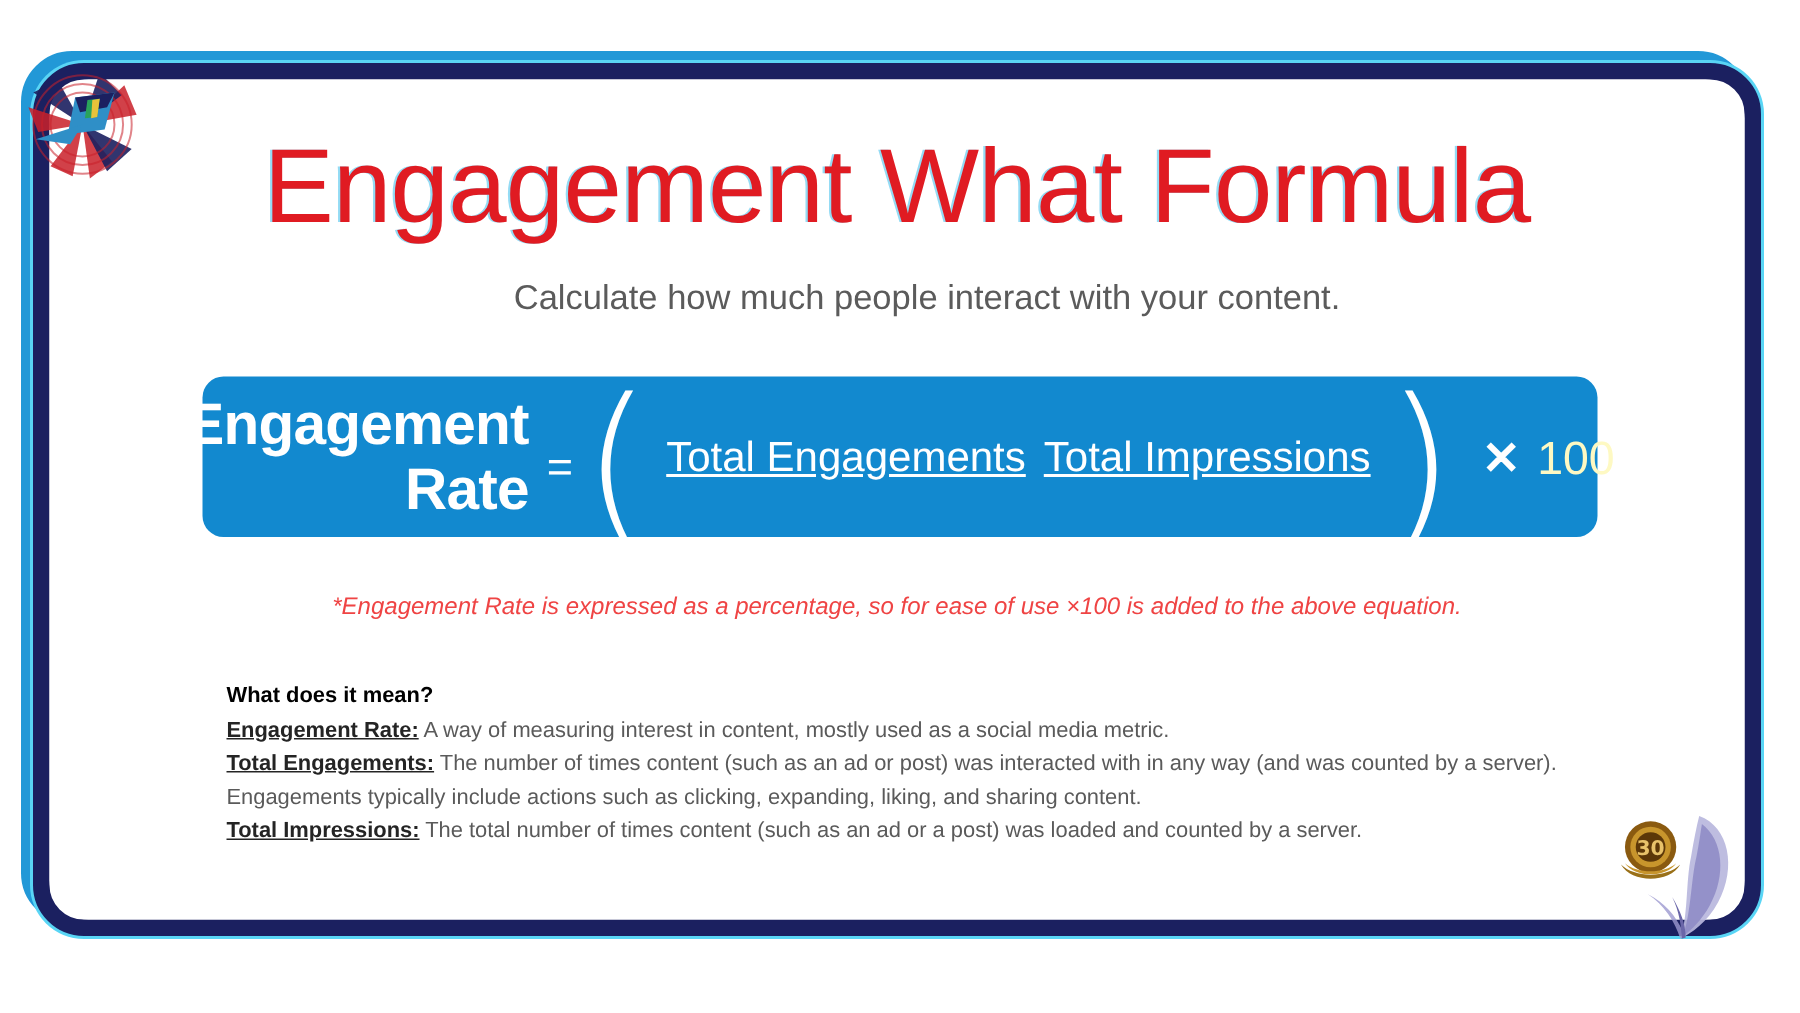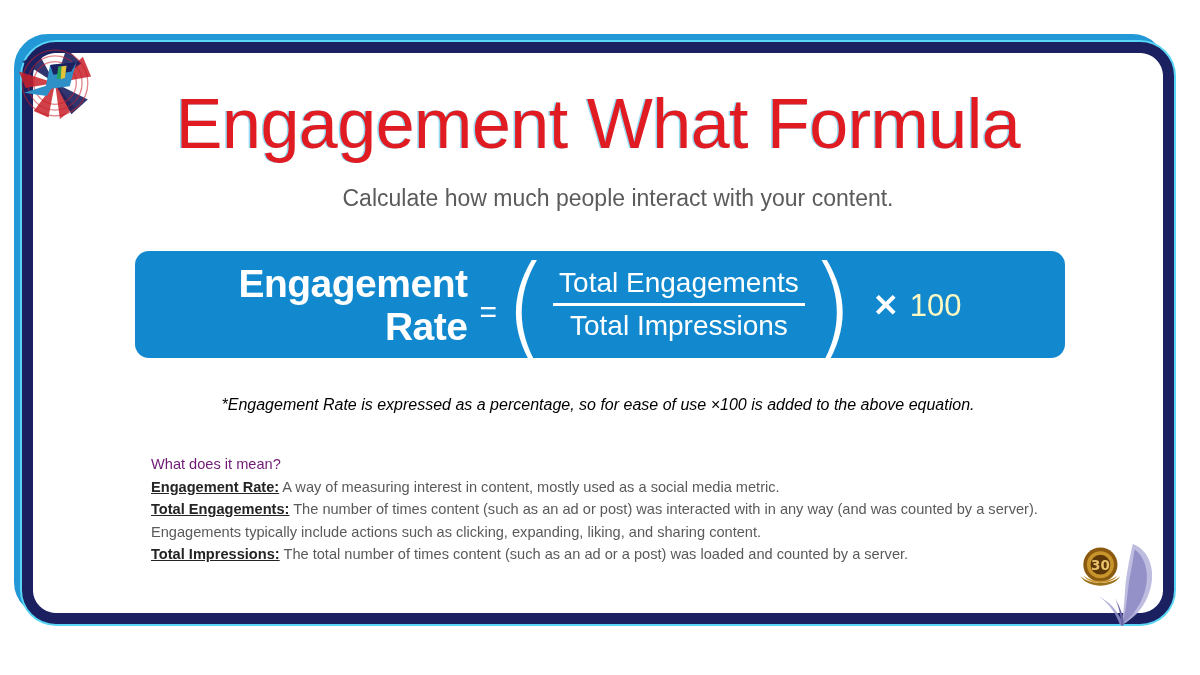--- a/index.html
+++ b/index.html
@@ -121,23 +121,24 @@
     font-size: 118px;
     line-height: 0;
     font-weight: 300;
     position: relative;
     top: 4px;
     color: #ffffff;
     font-family: "DejaVu Sans", sans-serif;
   }
   .fx-fraction {
     display: flex;
-    flex-direction: column;
+    flex-direction: row;
     align-items: center;
     padding: 0 4px;
+    text-decoration: underline;
   }
   .fx-num, .fx-den {
     font-size: 28px;
     color: #ffffff;
     padding: 1px 6px;
     white-space: nowrap;
   }
   .fx-bar {
     width: 100%;
     height: 3px;
@@ -159,36 +160,36 @@
 
   
   .footnote {
     position: absolute;
     left: 0;
     top: 343px;
     width: 1130px;
     text-align: center;
     font-size: 16px;
     font-style: italic;
-    color: #000000;
+    color: #ef4444;
   }
 
   
   .explainer {
     position: absolute;
     left: 118px;
     top: 400px;
     width: 910px;
     font-size: 14.6px;
     line-height: 22.5px;
     color: #5a5a5a;
   }
   .explainer .head {
-    font-weight: normal;
-    color: #701a75;
+    font-weight: bold;
+    color: #000000;
     display: block;
   }
   .explainer .term {
     font-weight: bold;
     color: #242424;
     text-decoration: underline;
   }
   .explainer p {
     margin: 0;
   }

